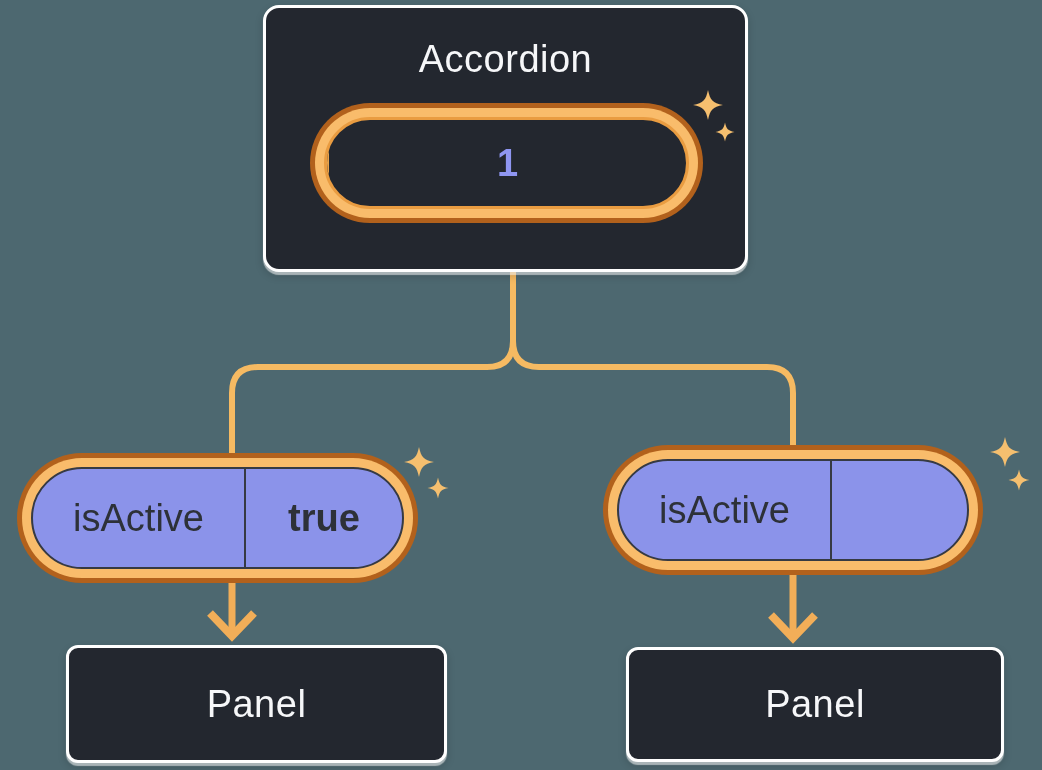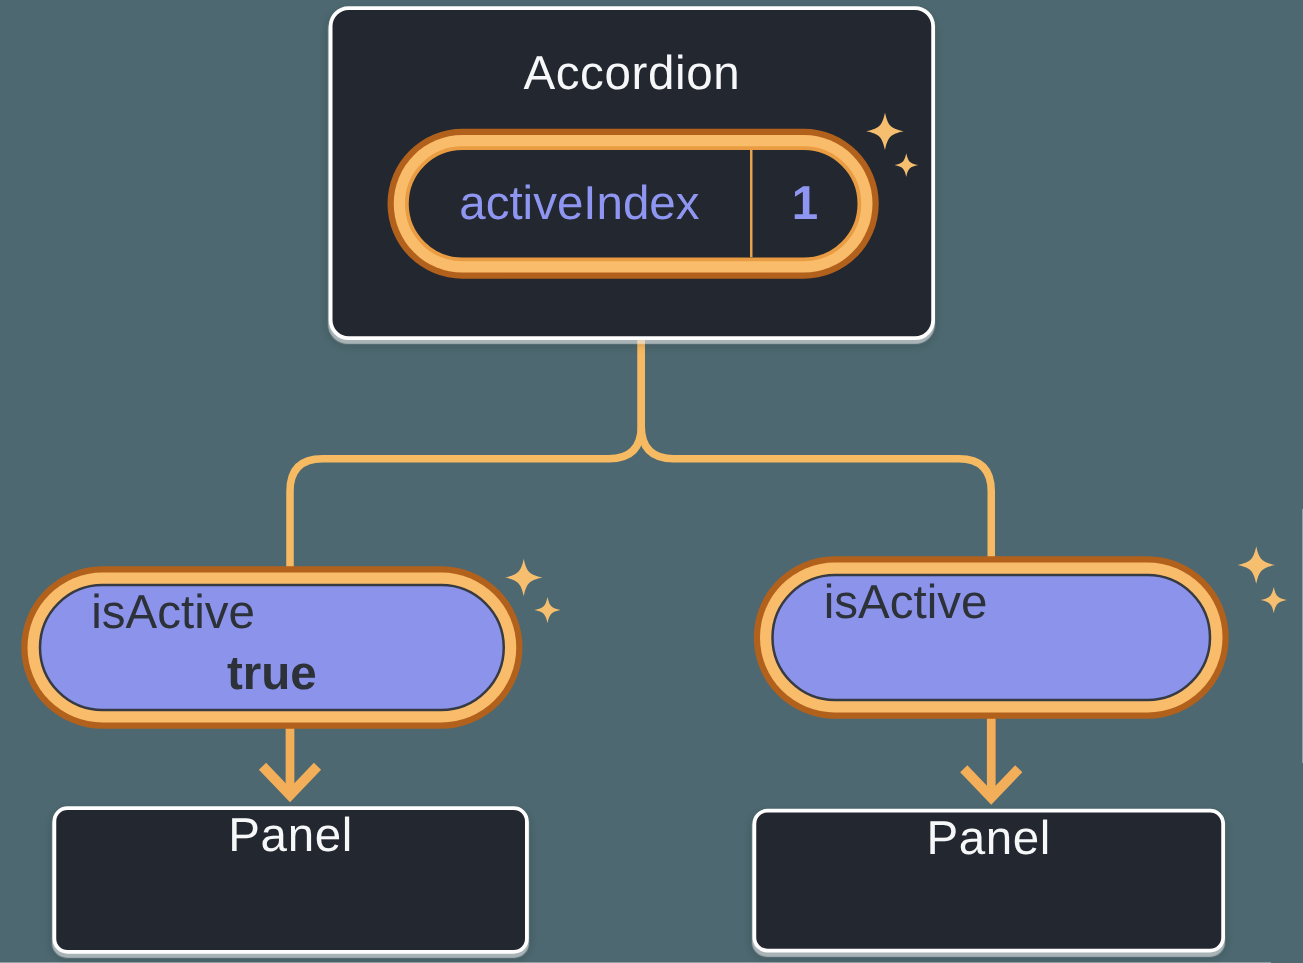--- a/index.html
+++ b/index.html
@@ -40,29 +40,28 @@
     border:3px solid var(--ring-inner,#E99C41);
   }
   .cell { display:flex; align-items:center; justify-content:center; font-size:38px; }
   .state-name  { width:273px; color:var(--state-text,#8F96F2); }
   .state-value { flex:1; color:var(--state-text,#8F96F2); font-weight:700; }
   .divider-orange { width:2px; background:var(--state-divider,#E8A34C); }
 
   .prop-pill {
     background:var(--prop-bg,#8B93EA);
     border:2px solid var(--prop-divider,#363A43);
-    flex-direction:column;
   }
   #prop-pill-left  { left:31px;  top:467px; width:373px; height:102px; }
   #prop-pill-right { left:617px; top:459px; width:352px; height:102px; }
   .prop-name  { width:211px; color:var(--prop-text,#2D3138); }
   .prop-value { flex:1; color:var(--prop-text,#2D3138); font-weight:700; }
   .divider-dark { width:2px; background:var(--prop-divider,#363A43); }
 
-  .panel-node { border-radius:12px; display:flex; justify-content:center; }
+  .panel-node { border-radius:12px; display:flex; align-items:center; justify-content:center;margin-left:24px; }
   #panel-left  { left:42px;  top:645px; width:381px; height:118px; }
   #panel-right { left:602px; top:647px; width:378px; height:115px; }
 
   .sparkle { position:absolute; }
   #sparkle-top   { left:686px; top:82px; }
   #sparkle-left  { left:399px; top:442px; }
   #sparkle-right { left:985px; top:432px; }
 </style>
 </head>
 <body>
@@ -80,21 +79,20 @@
       <path class="arrow-stem" d="M 793 568 L 793 634"></path>
       <path class="arrow-head" d="M 771 615 L 793 638 L 815 615"></path>
     </g>
   </svg>
 
   <div class="node" id="accordion-box">
     <div class="node-title">Accordion</div>
   </div>
 
   <div class="pill" id="state-pill">
-    <span class="cell state-name">activeIndex</span>
     <span class="divider-orange"></span>
     <span class="cell state-value">1</span>
   </div>
 
   <svg class="sparkle" id="sparkle-top" width="58" height="68" viewBox="0 0 58 68">
     <g transform="translate(22,23) scale(15)">
       <path class="sparkle-path" d="M0,-1 C0.15,-0.3 0.3,-0.15 1,0 C0.3,0.15 0.15,0.3 0,1 C-0.15,0.3 -0.3,0.15 -1,0 C-0.3,-0.15 -0.15,-0.3 0,-1 Z"></path>
     </g>
     <g transform="translate(39,50) scale(9.5)">
       <path class="sparkle-path" d="M0,-1 C0.15,-0.3 0.3,-0.15 1,0 C0.3,0.15 0.15,0.3 0,1 C-0.15,0.3 -0.3,0.15 -1,0 C-0.3,-0.15 -0.15,-0.3 0,-1 Z"></path>

